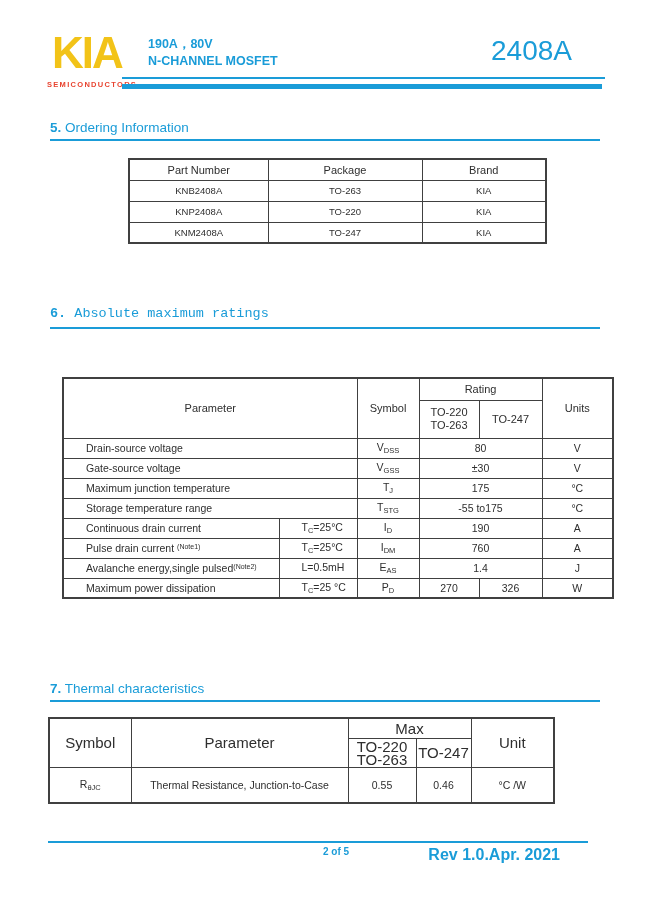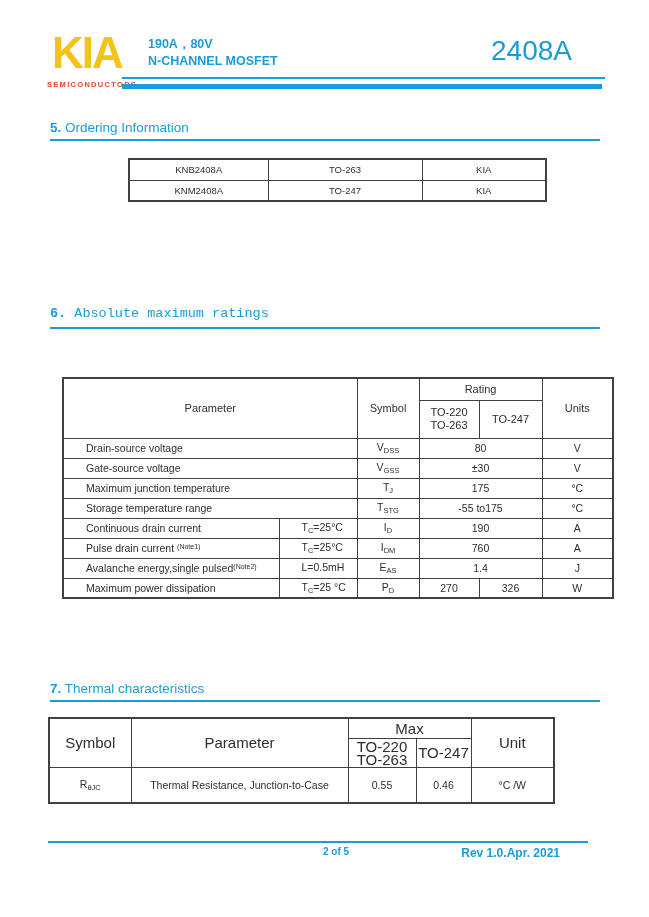--- a/index.html
+++ b/index.html
@@ -46,21 +46,21 @@
   .amr td.hd{font-size:11px;}
   .thm{left:48px;top:717px;width:505px;}
   .thm tr.hr1{height:20px;} .thm tr.hr2{height:29px;} .thm tr.body{height:36px;}
   .thm td.hd{font-size:15px;}
   .subhead div{line-height:13px;}
 
   
   .f-line{left:48px;top:841px;width:540px;height:2px;background:#1A9CD8;}
   .f-page{left:286px;top:846px;width:100px;text-align:center;font-size:10px;
           font-weight:bold;color:#1A9CD8;}
-  .f-rev{left:410px;top:846px;width:150px;text-align:right;font-size:12px;
+  .f-rev{left:410px;top:846px;width:150px;text-align:right;font-size:16px;
           font-weight:bold;color:#1A9CD8;}
 </style>
 </head>
 <body>
 
 <div>
 
   <div class="abs logo">KIA</div>
   <div class="abs logo-sub">SEMICONDUCTORS</div>
   <div class="abs subtitle">
@@ -77,23 +77,33 @@
   </div>
   <div class="abs sec-u u5"></div>
 
   <table class="abs tbl ord">
     <colgroup>
         <col style="width:139px">
         <col style="width:154px">
         <col style="width:124px">
       </colgroup>
     <tbody>
+        <tr>
+      <td class="hd">Part Number</td>
+      <td class="hd">Package</td>
+      <td class="hd">Brand</td>
+    </tr>
     <tr>
       <td class="bd">KNB2408A</td>
       <td class="bd">TO-263</td>
+      <td class="bd">KIA</td>
+    </tr>
+    <tr>
+      <td class="bd">KNP2408A</td>
+      <td class="bd">TO-220</td>
       <td class="bd">KIA</td>
     </tr>
     <tr>
       <td class="bd">KNM2408A</td>
       <td class="bd">TO-247</td>
       <td class="bd">KIA</td>
     </tr>
   </tbody>
     </table>
 

